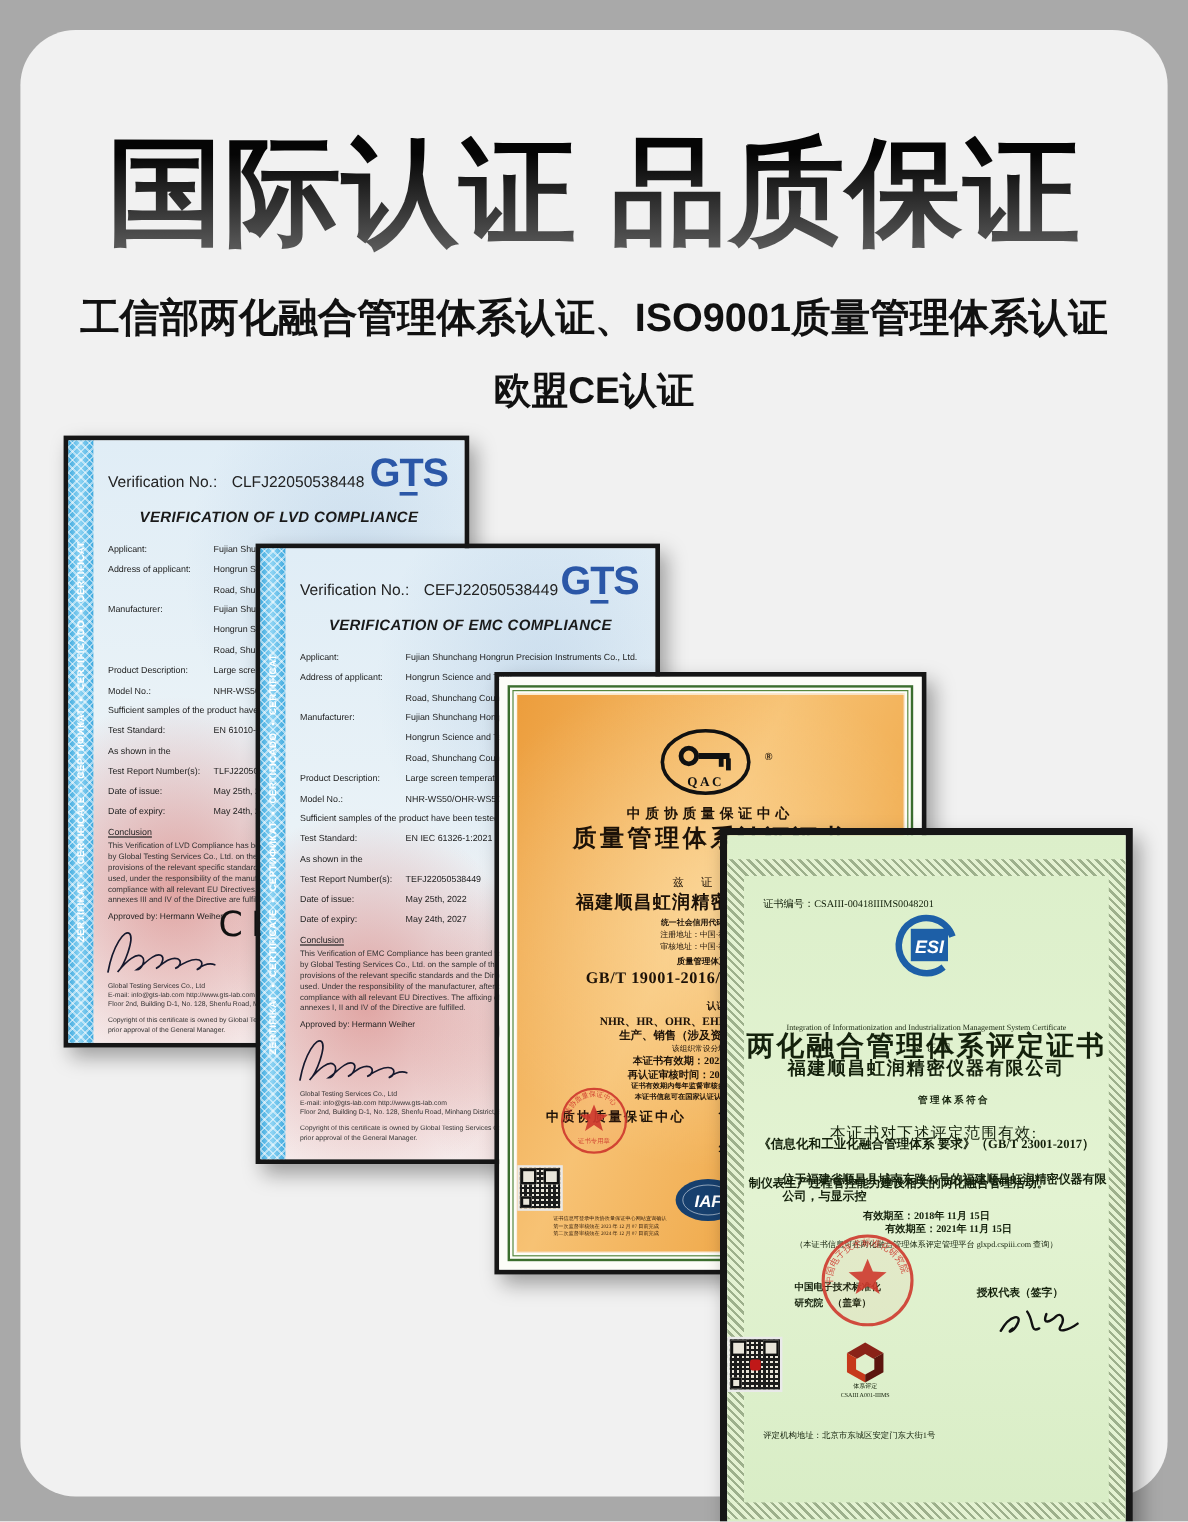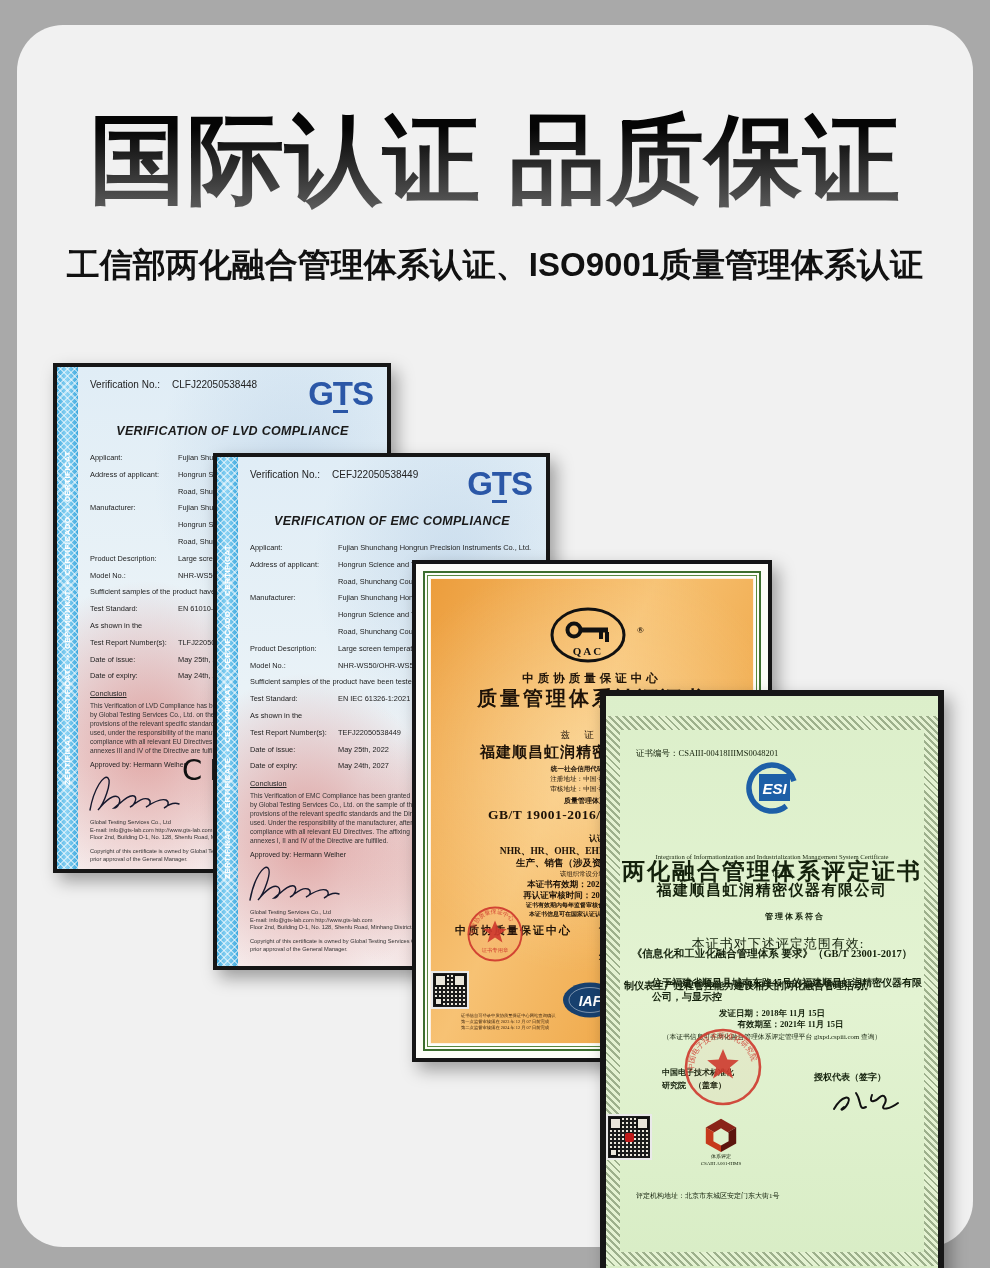--- a/index.html
+++ b/index.html
@@ -37,21 +37,21 @@
       linear-gradient(90deg,#3fa9de,#8ed4f4 45%,#3fa9de); }
   .ribbon-text { position:absolute; inset:0; display:flex; align-items:center; justify-content:center;
     writing-mode:vertical-rl; transform:rotate(180deg); white-space:nowrap;
     color:#fff; font-size:8px; font-weight:700; letter-spacing:.4px; }
   .gts-paper { position:relative; flex:1 1 auto; overflow:hidden;
     background:
       radial-gradient(ellipse 62% 45% at 22% 74%, rgba(204,88,82,.48), rgba(204,88,82,0) 70%),
       radial-gradient(ellipse 55% 42% at 72% 80%, rgba(214,120,112,.34), rgba(214,120,112,0) 70%),
       radial-gradient(ellipse 70% 52% at 70% 22%, rgba(139,176,214,.28), rgba(139,176,214,0) 65%),
       linear-gradient(180deg,#e0edf6 0%,#e9f2f7 45%,#f2e9ea 78%,#f6eded 100%); }
-  .verif { position:absolute; top:12px; left:12px; font-size:10px; color:#222; }
+  .verif { position:absolute; top:27px; left:12px; font-size:13px; color:#222; }
   .verif .vno { margin-left:12px; }
   .gts-logo { position:absolute; top:12px; right:14px; text-align:center;
     font-size:33px; font-weight:900; letter-spacing:-1px; color:#2b57a7; line-height:30px; }
   .gts-bar { display:block; margin:1px auto 0; width:15px; height:3px; background:#2b57a7; }
   .gts-title { position:absolute; top:57px; left:0; right:0; text-align:center;
     font-size:12.5px; font-weight:700; font-style:italic; color:#1a1a1a; letter-spacing:.3px; }
   .rows { position:absolute; top:86px; left:0; right:2px; }
   .frow { position:relative; height:16.8px; font-size:7.4px; color:#222; }
   .frow .fl { position:absolute; left:12px; white-space:nowrap; }
   .frow .fv { position:absolute; left:100px; white-space:nowrap; }
@@ -146,20 +146,21 @@
   .i-foot  { top:495px; left:30px !important; right:auto !important; text-align:left; font-size:7px; }
 </style>
 </head>
 <body>
 
 <div class="page">
   <div class="card"></div>
 
   <h1 class="main-title">国际认证 品质保证</h1>
   <div class="subtitle sub1">工信部两化融合管理体系认证、ISO9001质量管理体系认证</div>
+  <div class="subtitle sub2">欧盟CE认证</div>
 
   <section class="cert c1">
     <div class="gts-body">
       <div class="ribbon">
         <span class="ribbon-text">ZERTIFIKAT ▪ CERTIFICATE ▪ СЕРТИФИКАТ ▪ CERTIFICADO ▪ CERTIFICAT</span>
       </div>
       <div class="gts-paper">
         <div class="verif">
           <span>Verification No.:</span><span class="vno">CLFJ22050538448</span>
         </div>
@@ -420,21 +421,21 @@
       </svg>
       <div class="i-title">两化融合管理体系评定证书</div>
       <div class="i-title-en">Integration of Informationization and Industrialization Management System Certificate</div>
       <div class="i-attest">兹证明</div>
       <div class="i-company">福建顺昌虹润精密仪器有限公司</div>
       <div class="i-conform">管理体系符合</div>
       <div class="i-std">《信息化和工业化融合管理体系 要求》（GB/T 23001-2017）</div>
       <div class="i-scope-intro">本证书对下述评定范围有效:</div>
       <div class="i-scope1">位于福建省顺昌县城南东路45号的福建顺昌虹润精密仪器有限公司，与显示控</div>
       <div class="i-scope2">制仪表生产过程管控能力建设相关的两化融合管理活动。</div>
-      <div class="i-issue">发证日期：2018年 11月 15日</div>
+      <div class="i-issue">有效期至：2018年 11月 15日</div>
       <div class="i-valid">有效期至：2021年 11月 15日</div>
       <div class="i-query">（本证书信息可在两化融合管理体系评定管理平台 glxpd.cspiii.com 查询）</div>
       <div class="i-sealorg">
         <div>中国电子技术标准化</div>
         <div>研究院　（盖章）</div>
       </div>
       <svg class="i-seal" width="80" height="80" viewBox="0 0 80 80">
         <circle cx="40" cy="40" r="37" fill="rgba(230,60,50,0.05)" stroke="#cf3a2e" stroke-width="2.6"></circle>
         <path d="M40 22 l4.4 10.6 11.4.7 -8.9 7.1 3.1 11 -10 -6.5 -10 6.5 3.1 -11 -8.9 -7.1 11.4 -.7 z" fill="#cf3a2e"></path>
         <path id="arci" d="M11 46 A29.5 29.5 0 1 1 69 46" fill="none"></path>

